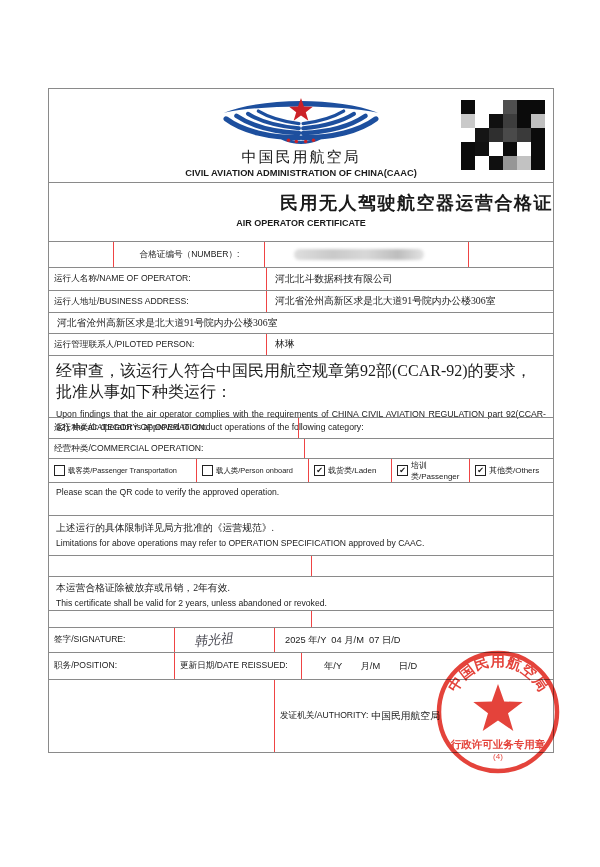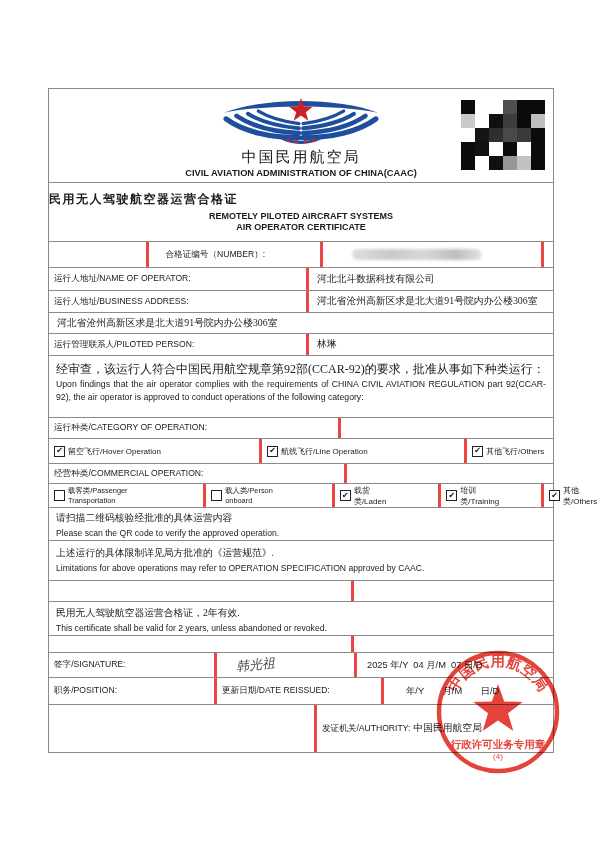--- a/index.html
+++ b/index.html
@@ -4,41 +4,41 @@
 <style>
   html,body{margin:0;padding:0;background:#fff;}
   .sheet{position:relative;width:600px;height:867px;background:#ffffff;overflow:hidden;
          font-family:"Liberation Sans","DejaVu Sans",sans-serif;color:#1a1a1a;}
   .cert{position:absolute;left:48px;top:88px;width:506px;height:665px;box-sizing:border-box;
         border:1px solid #8a8a8a;display:flex;flex-direction:column;background:#fff;}
   .row{display:flex;border-top:1px solid #8a8a8a;box-sizing:border-box;align-items:stretch;min-height:0;}
   .row.first{border-top:none;}
   .row.block{display:block;}
   .cell{box-sizing:border-box;display:flex;align-items:center;padding:0 4px 0 5px;min-width:0;}
-  .cell + .cell{border-left:3px solid #ef4444;margin-left:40px;}
+  .cell + .cell{border-left:1px solid #ef4444;}
   .lbl{font-size:8.6px;line-height:1.15;}
   .val{font-family:"Liberation Serif","DejaVu Serif",serif;font-size:9.8px;}
   
   .hdr{position:relative;height:93px;}
   .logo-wrap{display:flex;justify-content:center;padding-top:6px;}
   .org-cn{text-align:center;font-family:"Liberation Serif","DejaVu Serif",serif;font-size:15px;
           letter-spacing:2px;margin-top:1px;}
   .org-en{text-align:center;font-size:9.3px;font-weight:bold;margin-top:1px;}
   .qr{position:absolute;right:8px;top:11px;display:grid;grid-template-columns:repeat(6,14px);grid-auto-rows:14px;}
   
-  .ttl-cn{text-align:left;font-family:"Liberation Serif","DejaVu Serif",serif;font-weight:600;
-          font-size:12px;letter-spacing:1.5px;padding-top:8px;}
+  .ttl-cn{text-align:right;font-family:"Liberation Serif","DejaVu Serif",serif;font-weight:600;
+          font-size:18px;letter-spacing:1.5px;padding-top:8px;}
   .ttl-en{text-align:center;font-size:9px;font-weight:bold;line-height:11px;margin-top:3px;}
   
   .smudge{width:130px;height:11px;border-radius:6px;margin-left:24px;
           background:linear-gradient(90deg,#dedede 0%,#c9c9c9 30%,#d8d8d8 55%,#bdbdbd 80%,#e3e3e3 100%);
           filter:blur(1.5px);}
   
   .para{padding:5px 7px 2px;}
-  .para .cn{font-family:"Liberation Serif","DejaVu Serif",serif;font-size:12px;}
+  .para .cn{font-family:"Liberation Serif","DejaVu Serif",serif;font-size:16px;margin-bottom:5px;}
   .para .en{font-size:8.7px;line-height:13px;text-align:justify;}
   .note{padding:4px 7px 2px;}
   .note .cn{font-family:"Liberation Serif","DejaVu Serif",serif;font-size:9.8px;margin-bottom:3px;}
   .note .en{font-size:8.6px;}
   
   .cb{width:9px;height:9px;border:1px solid #222;display:inline-flex;align-items:center;
       justify-content:center;margin-right:3px;flex:none;background:#fff;}
   .cb.on::after{content:"\2714";font-size:8px;color:#111;line-height:1;}
   .opt{font-size:8px;}
   .opt.tight{font-size:7.4px;}
@@ -112,36 +112,35 @@
           <div style="background: rgb(16, 16, 16);"></div>
           <div style="background: rgb(150, 150, 150);"></div>
           <div style="background: rgb(194, 194, 194);"></div>
           <div style="background: rgb(11, 11, 11);"></div>
         </div>
     </div>
 
     <div class="row block" style="height:59px">
       <div class="ttl-cn">民用无人驾驶航空器运营合格证</div>
       <div class="ttl-en">
-        <div>REMOTELY PILOTED AIRCRAFT SYSTEMS</div>
         <div>AIR OPERATOR CERTIFICATE</div>
       </div>
     </div>
 
     <div class="row" style="height:26px">
       <div class="cell" style="width:64px"></div>
       <div class="cell lbl" style="width:151px;justify-content:center">合格证编号（NUMBER）:</div>
       <div class="cell" style="width:204px">
         <div class="smudge"></div>
       </div>
       <div class="cell" style="flex:1"></div>
     </div>
 
     <div class="row" style="height:23px">
-      <div class="cell lbl" style="width:217px">运行人地址/NAME OF OPERATOR:</div>
+      <div class="cell lbl" style="width:217px">运行人名称/NAME OF OPERATOR:</div>
       <div class="cell val" style="flex:1;padding-left:8px">河北北斗数据科技有限公司</div>
     </div>
     <div class="row" style="height:22px">
       <div class="cell lbl" style="width:217px">运行人地址/BUSINESS ADDRESS:</div>
       <div class="cell val" style="flex:1;padding-left:8px">河北省沧州高新区求是北大道91号院内办公楼306室</div>
     </div>
     <div class="row" style="height:21px">
       <div class="cell val" style="flex:1;padding-left:8px">河北省沧州高新区求是北大道91号院内办公楼306室</div>
     </div>
     <div class="row" style="height:22px">
@@ -150,34 +149,20 @@
     </div>
 
     <div class="row block para" style="height:62px">
       <div class="cn">经审查，该运行人符合中国民用航空规章第92部(CCAR-92)的要求，批准从事如下种类运行：</div>
       <div class="en">Upon findings that the air operator complies with the requirements of CHINA CIVIL AVIATION REGULATION part 92(CCAR-92), the air operator is approved to conduct operations of the following category:</div>
     </div>
 
     <div class="row" style="height:21px">
       <div class="cell lbl" style="width:249px">运行种类/CATEGORY OF OPERATION:</div>
       <div class="cell" style="flex:1"></div>
-    </div>
-    <div class="row" style="height:25px">
-      <div class="cell" style="width:170px">
-        <span class="cb on"></span>
-        <span class="opt">留空飞行/Hover Operation</span>
-      </div>
-      <div class="cell" style="width:165px">
-        <span class="cb on"></span>
-        <span class="opt">航线飞行/Line Operation</span>
-      </div>
-      <div class="cell" style="flex:1">
-        <span class="cb on"></span>
-        <span class="opt">其他飞行/Others</span>
-      </div>
     </div>
 
     <div class="row" style="height:20px">
       <div class="cell lbl" style="width:255px">经营种类/COMMERCIAL OPERATION:</div>
       <div class="cell" style="flex:1"></div>
     </div>
     <div class="row" style="height:24px">
       <div class="cell" style="width:147px;padding-right:1px">
         <span class="cb"></span>
         <span class="opt tight">载客类/Passenger Transportation</span>
@@ -185,45 +170,44 @@
       <div class="cell" style="width:112px">
         <span class="cb"></span>
         <span class="opt tight">载人类/Person onboard</span>
       </div>
       <div class="cell" style="width:83px">
         <span class="cb on"></span>
         <span class="opt">载货类/Laden</span>
       </div>
       <div class="cell" style="width:78px">
         <span class="cb on"></span>
-        <span class="opt">培训类/Training</span>
+        <span class="opt">培训类/Passenger</span>
       </div>
       <div class="cell" style="flex:1">
         <span class="cb on"></span>
         <span class="opt">其他类/Others</span>
       </div>
     </div>
 
     <div class="row block note" style="height:33px">
-      <div class="cn">请扫描二维码核验经批准的具体运营内容</div>
       <div class="en">Please scan the QR code to verify the approved operation.</div>
     </div>
 
     <div class="row block note" style="height:40px;padding-top:6px">
       <div class="cn">上述运行的具体限制详见局方批准的《运营规范》.</div>
       <div class="en">Limitations for above operations may refer to OPERATION SPECIFICATION approved by CAAC.</div>
     </div>
 
     <div class="row" style="height:21px">
       <div class="cell" style="width:262px"></div>
       <div class="cell" style="flex:1"></div>
     </div>
 
     <div class="row block note" style="height:34px;padding-top:5px">
-      <div class="cn">民用无人驾驶航空器运营合格证，2年有效.</div>
+      <div class="cn">本运营合格证除被放弃或吊销，2年有效.</div>
       <div class="en">This certificate shall be valid for 2 years, unless abandoned or revoked.</div>
     </div>
 
     <div class="row" style="height:17px">
       <div class="cell" style="width:262px"></div>
       <div class="cell" style="flex:1"></div>
     </div>
 
 
     <div class="row" style="height:25px">

